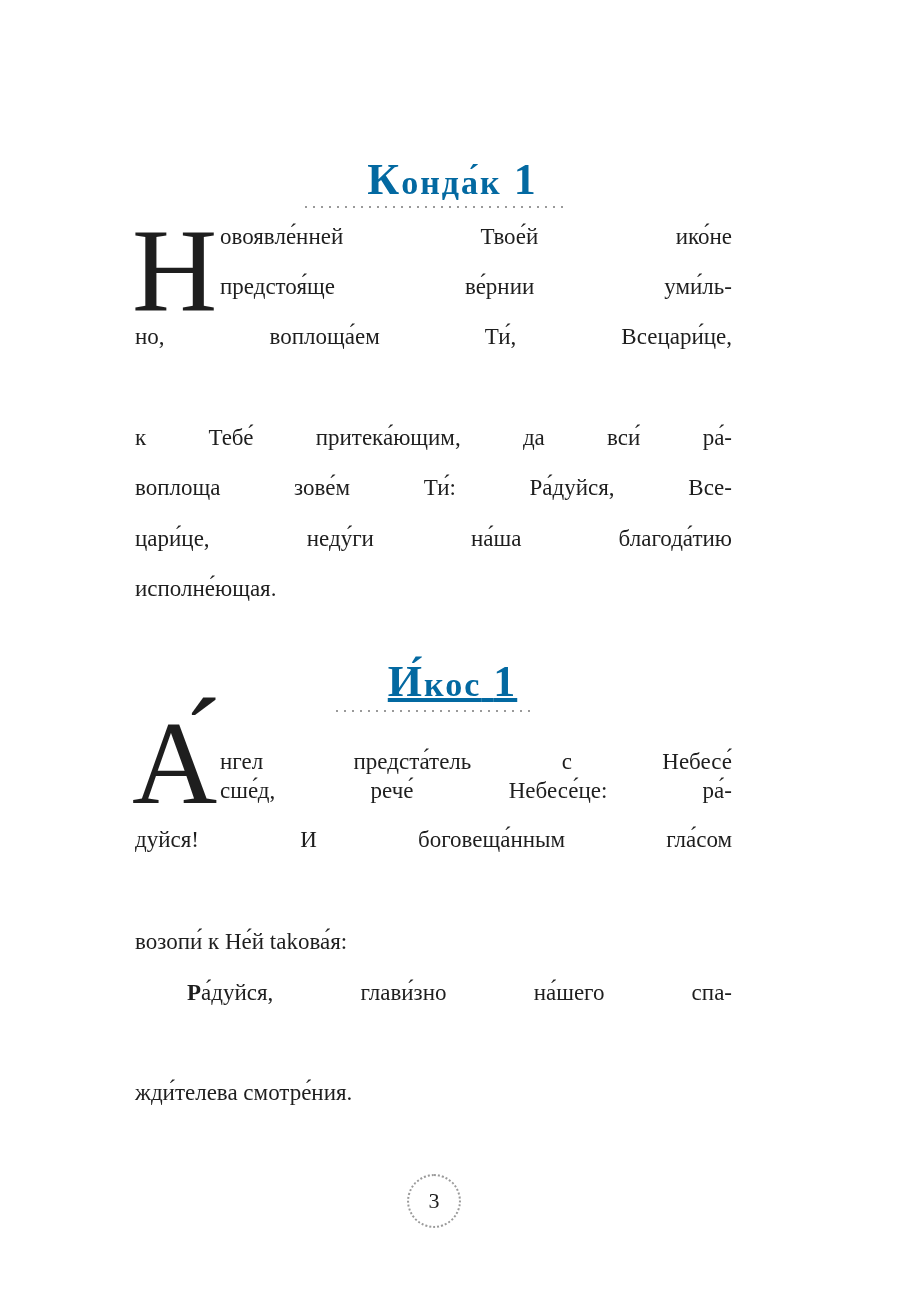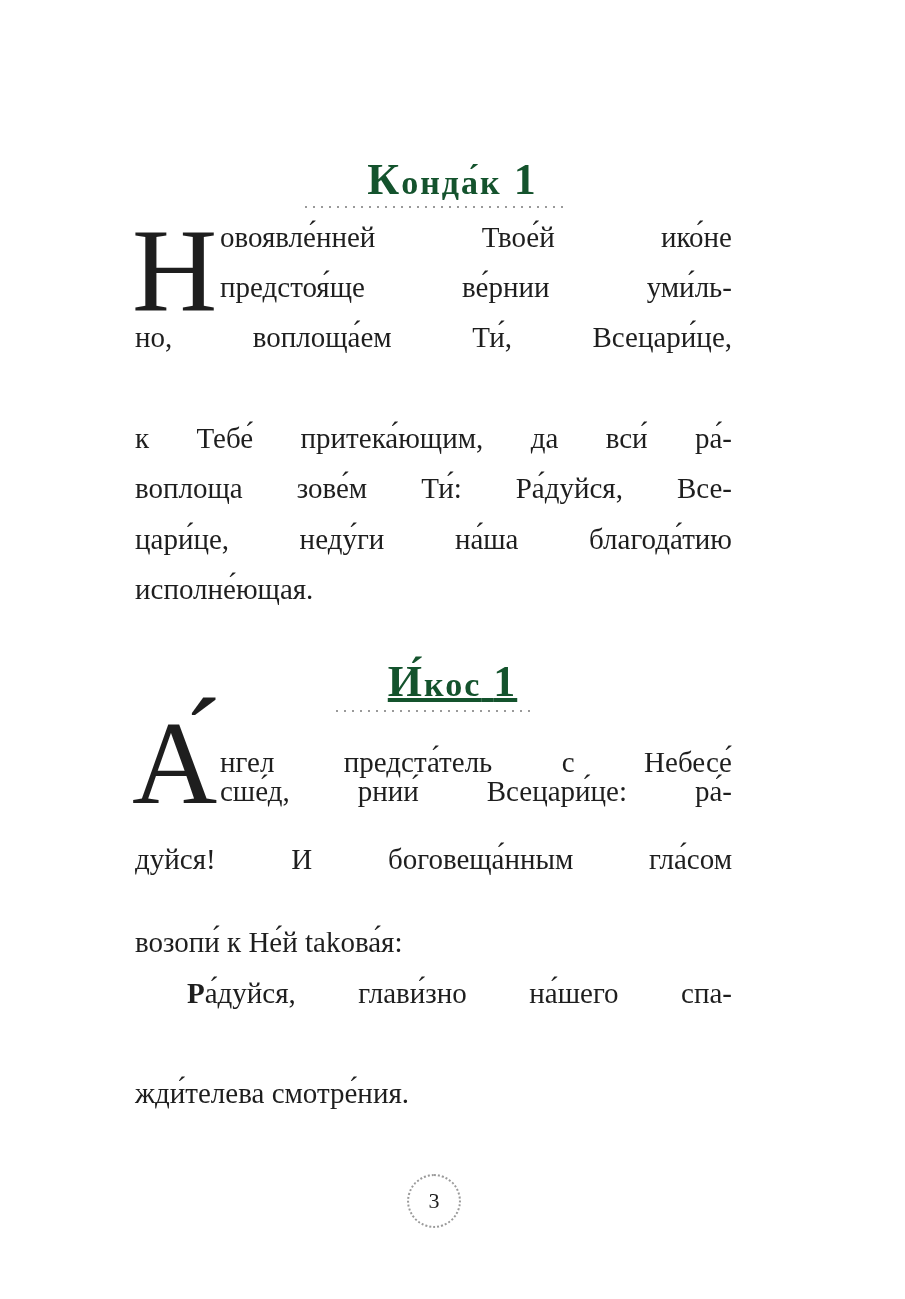--- a/index.html
+++ b/index.html
@@ -7,33 +7,33 @@
     width: 905px; height: 1299px; position: relative; overflow: hidden;
     font-family: "Liberation Serif", "DejaVu Serif", serif;
     color: #1e1e1e;
   }
   .page { position: absolute; left: 0; top: 0; width: 905px; height: 1299px; }
 
   .heading {
     position: absolute; left: 0; width: 905px; text-align: center;
     font-family: "Liberation Serif", serif; font-weight: bold;
     font-size: 40px; letter-spacing: 2px; line-height: 1;
-    color: #14532d;
+    color: #0369a1;
   }
   .heading .cap { font-size: 44px; }
   .heading .sc { font-size: 34px; }
   .dots {
     position: absolute; height: 4px;
     background-image: radial-gradient(circle, #9a9a9a 1.1px, transparent 1.4px);
     background-size: 8px 4px; background-repeat: repeat-x;
   }
 
   .line {
     position: absolute; left: 135px; width: 597px;
-    font-size: 29px; line-height: 50px; height: 50px; white-space: nowrap;
+    font-size: 23px; line-height: 50px; height: 50px; white-space: nowrap;
     text-align: justify; text-align-last: justify;
   }
   .line.indent { left: 220px; width: 512px; }
   .line.last { text-align-last: left; }
   .line.para { text-indent: 52px; }
   .line .bold-r { font-weight: bold; }
 
   .dropcap {
     position: absolute; left: 132px;
     font-size: 118px; line-height: 1; font-weight: normal; color: #1e1e1e;
@@ -66,21 +66,21 @@
   <div class="line last" style="top:564px;">исполне́ющая.</div>
 
   <div class="heading" style="top:660px;text-decoration:underline;">
     <span class="cap">И́</span><span class="sc">кос</span>
     <span class="cap">1</span>
   </div>
   <div class="dots" style="left:333px; top:709px; width:200px;"></div>
 
   <div class="dropcap" style="top:705px;">А́</div>
   <div class="line indent" style="top:716px;margin-top:21px;">нгел предста́тель с Небесе́</div>
-  <div class="line indent" style="top:766px;">сше́д, рнии́ Всецари́це: ра́-</div>
-  <div class="line" style="top:834px;">дуйся! И боговеща́нным гла́сом</div>
+  <div class="line indent" style="top:766px;">сше́д, рече́ Небесе́це: ра́-</div>
+  <div class="line" style="top:815px;">дуйся! И боговеща́нным гла́сом</div>
   <div class="line last" style="top:917px;">возопи́ к Не́й takова́я:</div>
 
   <div class="line para" style="top:968px;"><span class="bold-r">Р</span><span>а́дуйся, глави́зно на́шего спа-</span></div>
   <div class="line last" style="top:1068px;">жди́телева смотре́ния.</div>
 
   <div class="pagenum">3</div>
 </div>
 
 </body></html>

